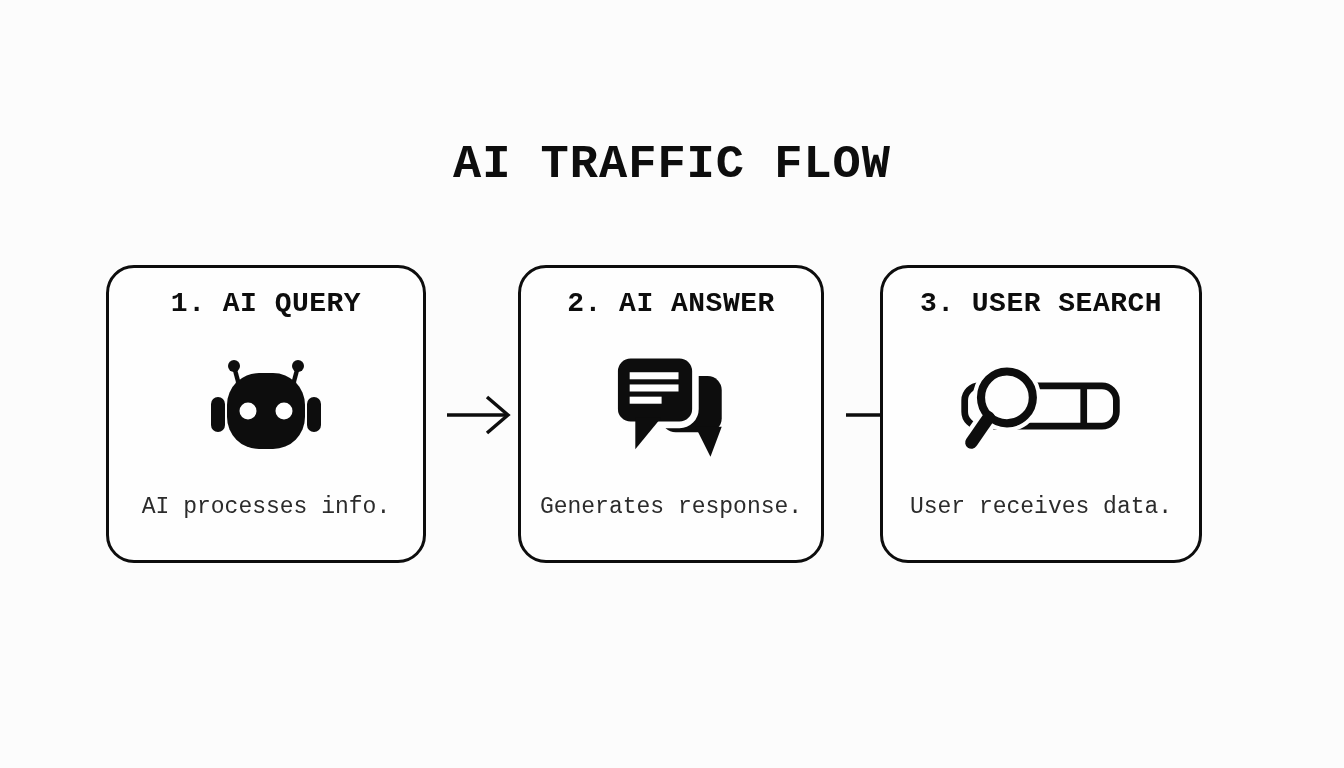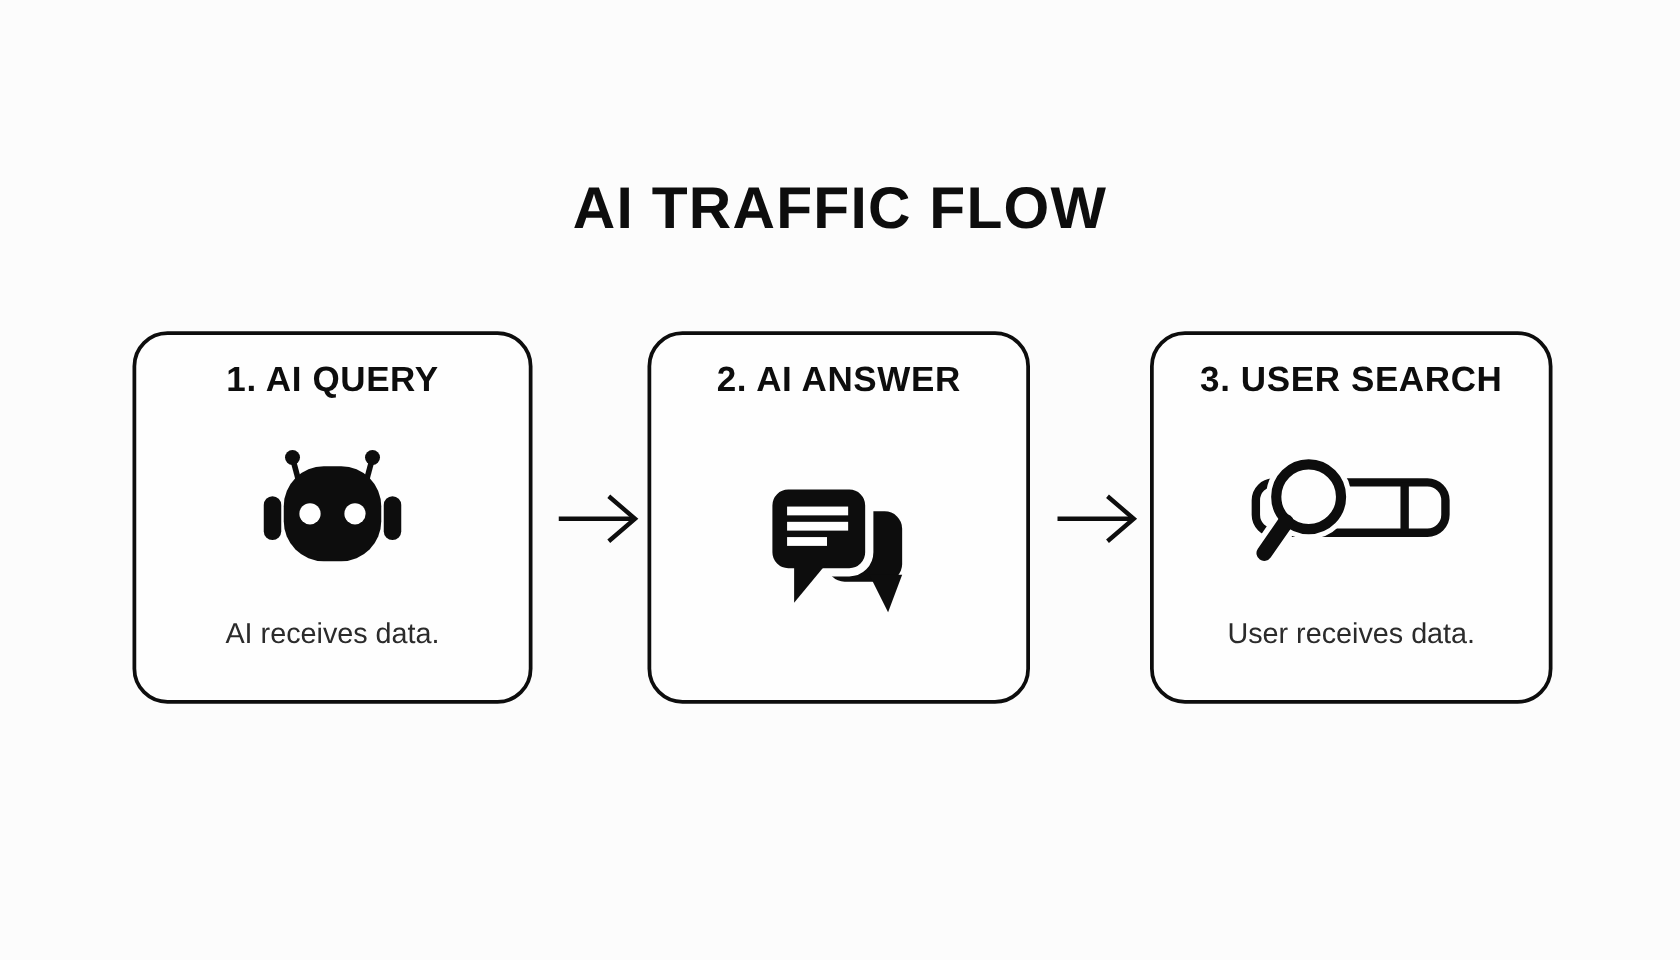--- a/index.html
+++ b/index.html
@@ -3,21 +3,21 @@
 <meta charset="utf-8">
 <style>
   html, body { margin: 0; padding: 0; }
   body {
     width: 1344px; height: 768px;
     background: #fcfcfc;
     font-family: "Liberation Sans", sans-serif;
     position: relative;
     overflow: hidden;
   }
-  .stage { position: absolute; inset: 0; }
+  .stage { position: absolute; inset: 0; font-family: Liberation Mono, monospace; }
 
   .page-title {
     position: absolute;
     top: 138px; left: 0; width: 100%;
     text-align: center;
     font-size: 47px;
     font-weight: 800;
     letter-spacing: 1px;
     color: #0d0d0d;
     margin: 0;
@@ -30,21 +30,21 @@
     box-sizing: border-box;
     border: 3px solid #0d0d0d;
     border-radius: 28px;
     background: #fefefe;
     display: flex;
     flex-direction: column;
     align-items: center;
   }
   .step-box.b1 { left: 106px; width: 320px; }
   .step-box.b2 { left: 518px; width: 306px; }
-  .step-box.b3 { left: 920px; width: 322px; }
+  .step-box.b3 { left: 880px; width: 322px; }
 
   .step-heading {
     margin: 20px 0 0 0;
     font-size: 28px;
     font-weight: 800;
     letter-spacing: 0.5px;
     color: #0d0d0d;
     text-align: center;
   }
 
@@ -89,21 +89,21 @@
 
         <rect x="5" y="40" width="14" height="35" rx="7" fill="#0d0d0d"></rect>
         <rect x="101" y="40" width="14" height="35" rx="7" fill="#0d0d0d"></rect>
 
         <rect x="21" y="16" width="78" height="76" rx="32" fill="#0d0d0d"></rect>
 
         <circle cx="42" cy="54" r="8.5" fill="#ffffff"></circle>
         <circle cx="78" cy="54" r="8.5" fill="#ffffff"></circle>
       </svg>
     </div>
-    <p class="step-desc">AI receives data.</p>
+    <p class="step-desc">AI processes info.</p>
   </div>
 
   <svg class="flow-arrow a1" width="66" height="44" viewBox="0 0 66 44">
     <line x1="1" y1="22" x2="61" y2="22" stroke="#0d0d0d" stroke-width="3.5"></line>
     <polyline points="41,4 62,22 41,40" fill="none" stroke="#0d0d0d" stroke-width="3.5"></polyline>
   </svg>
 
   <div class="step-box b2">
     <h2 class="step-heading">2. AI ANSWER</h2>
     <div class="icon-wrap">
@@ -112,20 +112,21 @@
         <rect x="56" y="28" width="64" height="60" rx="15" fill="#0d0d0d"></rect>
         <polygon points="92,82 120,82 108,114" fill="#0d0d0d"></polygon>
 
         <rect x="6" y="6" width="86" height="74" rx="17" fill="#0d0d0d" stroke="#fefefe" stroke-width="7"></rect>
         <rect x="22" y="24" width="52" height="7.5" fill="#ffffff"></rect>
         <rect x="22" y="37" width="52" height="7.5" fill="#ffffff"></rect>
         <rect x="22" y="50" width="34" height="7.5" fill="#ffffff"></rect>
         <polygon points="28,72 56,72 28,106" fill="#0d0d0d"></polygon>
       </svg>
     </div>
+    <p class="step-desc">Generates response.</p>
   </div>
 
   <svg class="flow-arrow a2" width="66" height="44" viewBox="0 0 66 44">
     <line x1="1" y1="22" x2="61" y2="22" stroke="#0d0d0d" stroke-width="3.5"></line>
     <polyline points="41,4 62,22 41,40" fill="none" stroke="#0d0d0d" stroke-width="3.5"></polyline>
   </svg>
 
   <div class="step-box b3">
     <h2 class="step-heading">3. USER SEARCH</h2>
     <div class="icon-wrap">

